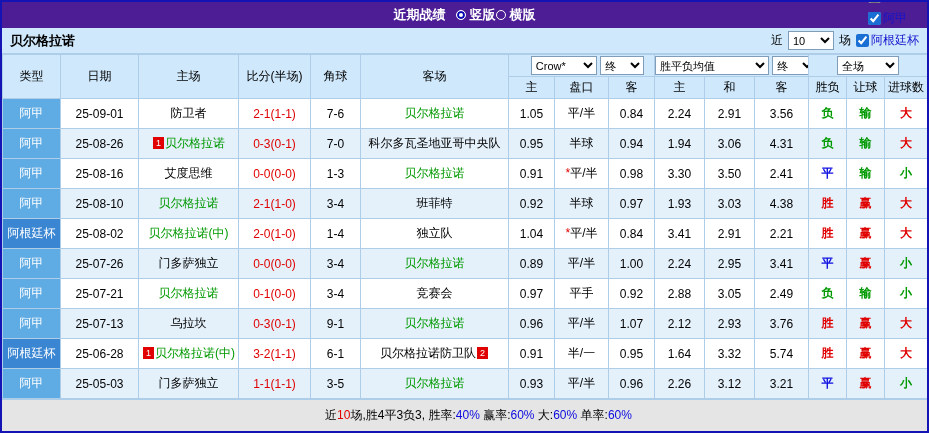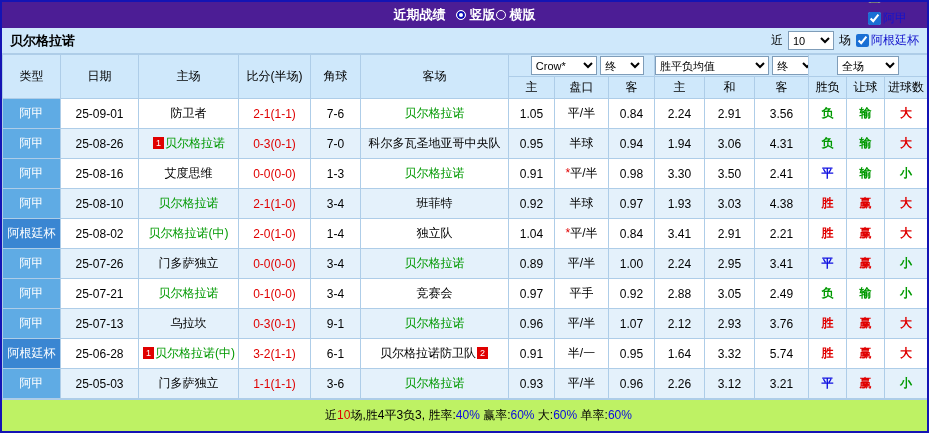--- a/index.html
+++ b/index.html
@@ -67,21 +67,21 @@
     font-size:9px; min-width:11px; height:12px; line-height:12px;
     text-align:center; vertical-align:1px; margin:0 1px; padding:0 1px;
   }
   .t-red   { color:#e00000; font-weight:bold; }
   .t-blue  { color:#0a0ae0; font-weight:bold; }
   .t-green { color:#009900; font-weight:bold; }
   .c-red   { color:#e00000; }
   .c-blue  { color:#0a0ae0; }
   
   .footer {
-    flex:1 1 auto; background:#bef264;
+    flex:1 1 auto; background:#e5e5e5;
     display:flex; align-items:center; justify-content:center;
     border-top:1px solid #aecde8;
     padding-left:28px;
   }
 </style>
 </head>
 <body>
 
 <div class="page">
 
@@ -341,21 +341,21 @@
           <td>5.74</td>
           <td class="t-red">胜</td>
           <td class="t-red">赢</td>
           <td class="t-red">大</td>
         </tr>
         <tr class="even">
           <td class="league primary">阿甲</td>
           <td>25-05-03</td>
           <td><span>门多萨独立</span></td>
           <td class="score">1-1(1-1)</td>
-          <td>3-6</td>
+          <td>3-5</td>
           <td><span class="subject">贝尔格拉诺</span></td>
           <td>0.93</td>
           <td>平/半</td>
           <td>0.96</td>
           <td>2.26</td>
           <td>3.12</td>
           <td>3.21</td>
           <td class="t-blue">平</td>
           <td class="t-red">赢</td>
           <td class="t-green">小</td>

